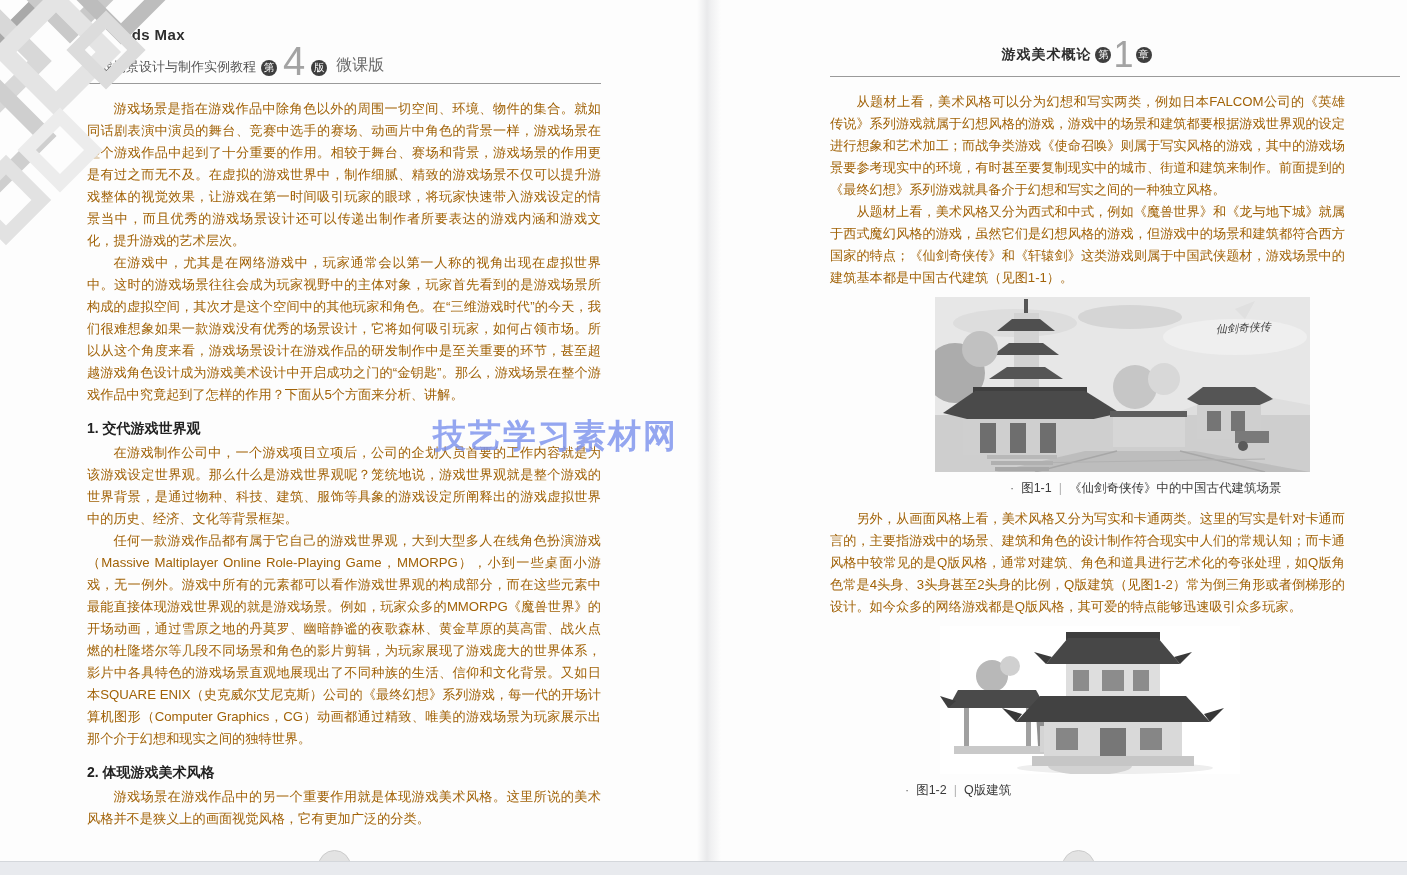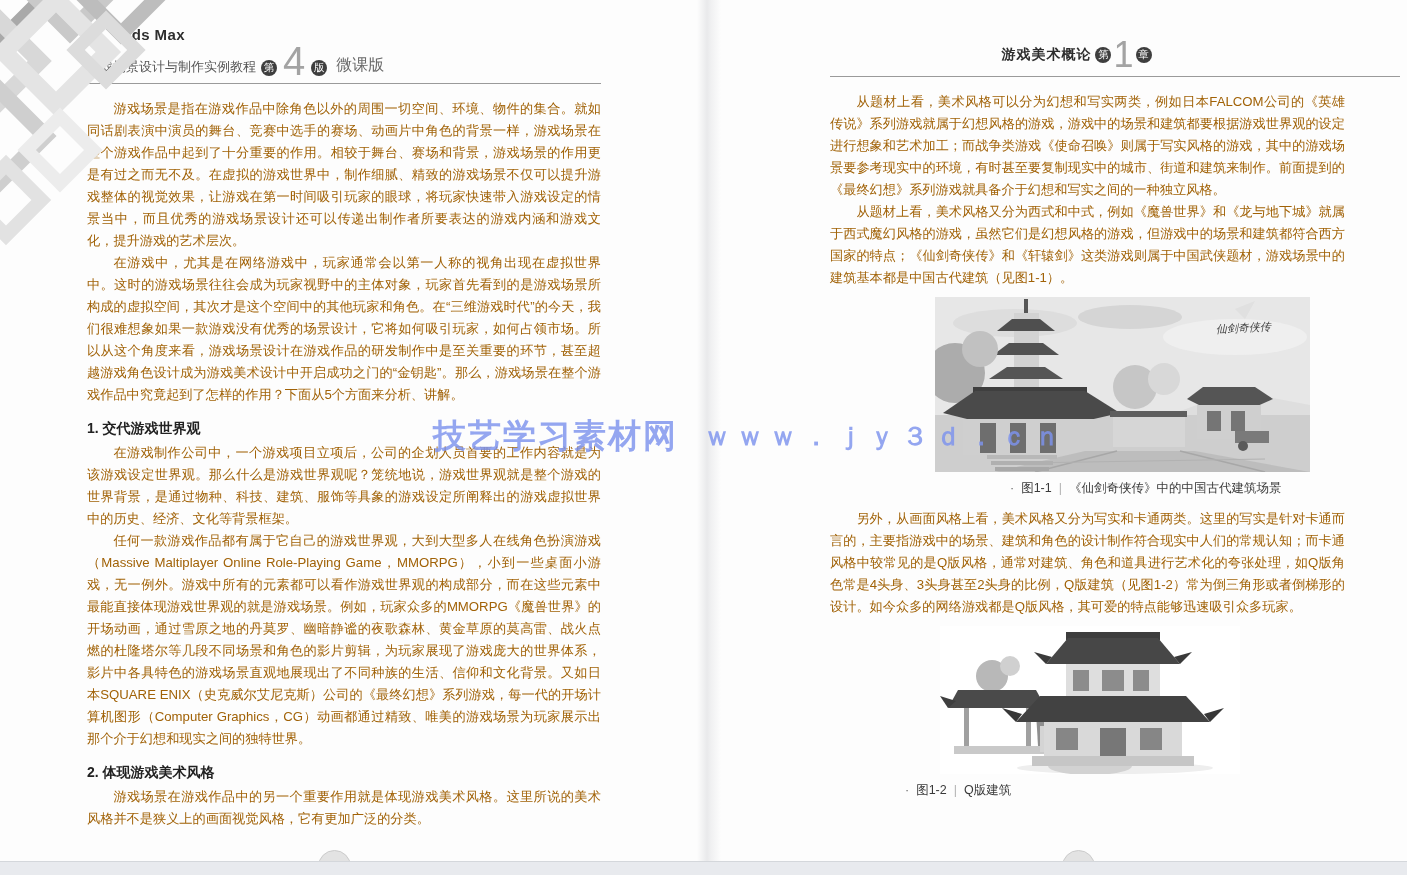--- a/index.html
+++ b/index.html
@@ -234,14 +234,13 @@
   <span>2</span>
 </div>
 <div class="pgnum pgnum-right">
   <span>3</span>
 </div>
 
 <div class="bottom-strip"></div>
 
 <div class="watermark">
   <span class="wm-cn">技艺学习素材网</span>
-  <span class="wm-url">ｗｗｗ．ｊｙ３ｄ．ｃｎ</span>
 </div>
 
 </body></html>

